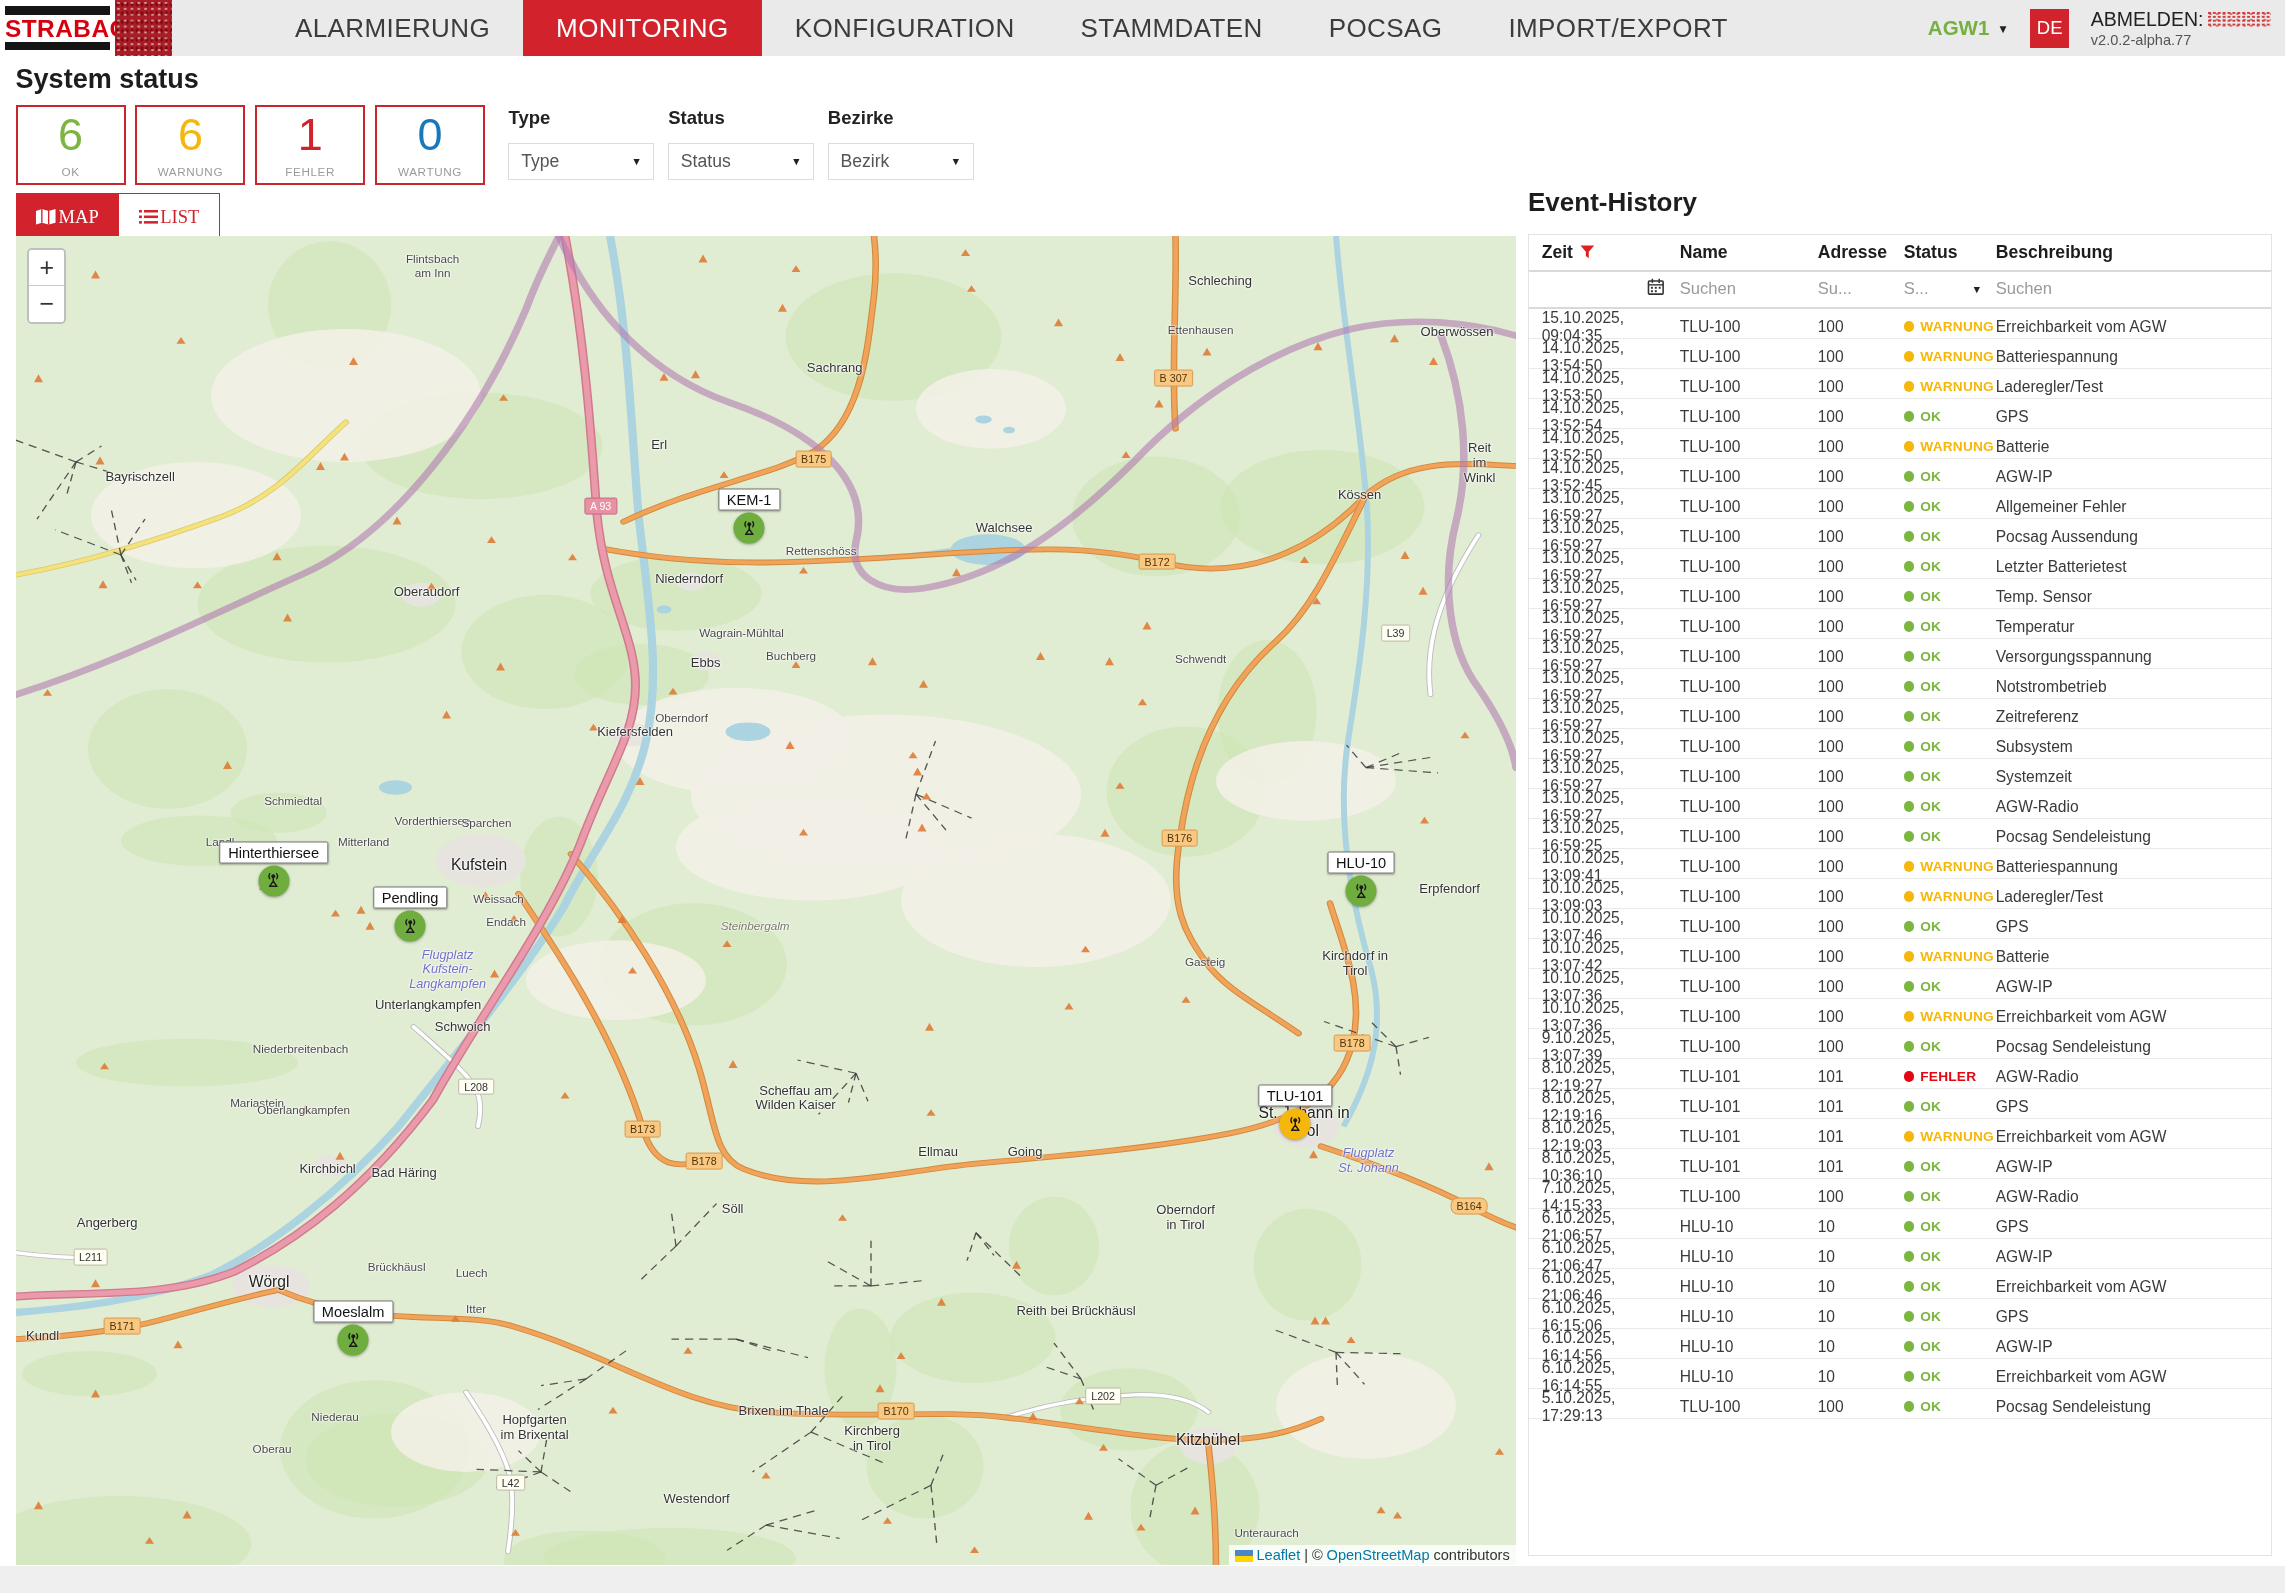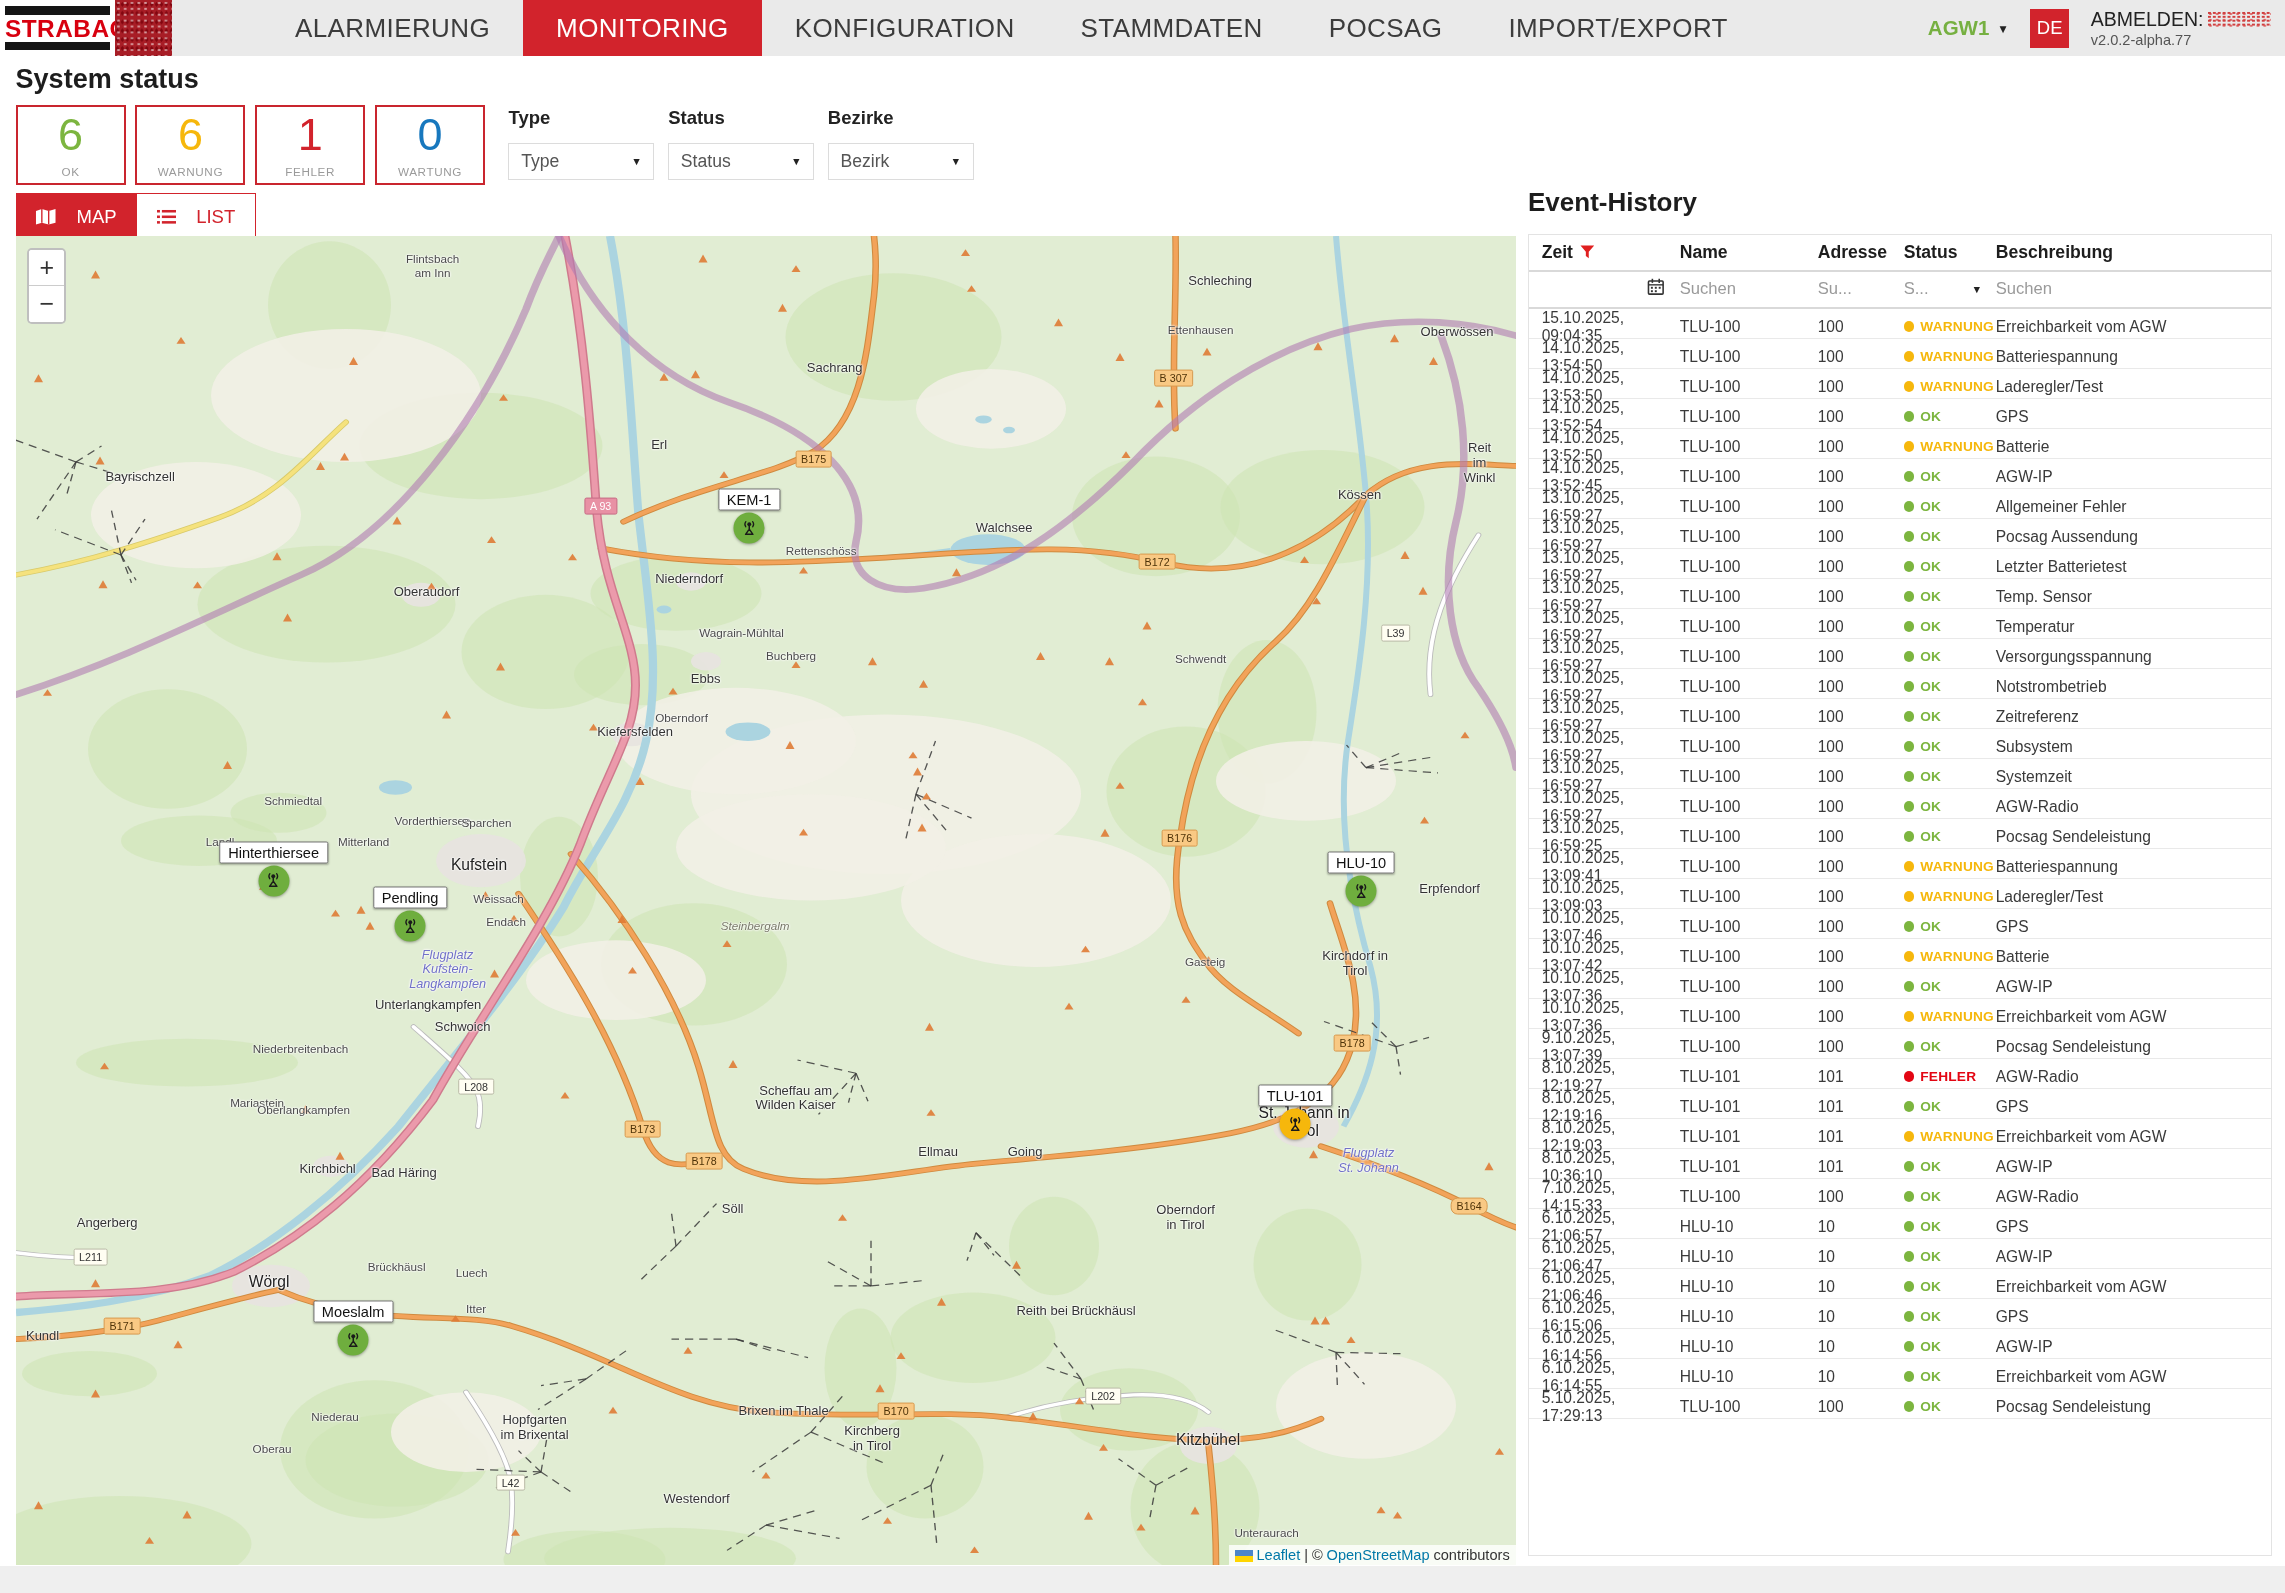--- a/index.html
+++ b/index.html
@@ -34,21 +34,21 @@
   .stat-box { width:110px; height:80px; border:2px solid #c9252e; background:#fff; position:relative; text-align:center; margin-right:9.8px; }
   .stat-value { font-size:45px; line-height:53px; margin-top:1px; font-weight:400; }
   .stat-label { font-size:11.7px; color:#9a9a9a; letter-spacing:0.6px; position:absolute; bottom:4.9px; width:100%; }
   .filter-group { margin-left:13.7px; width:146px; }
   .filter-label { font-size:18.5px; font-weight:bold; color:#222; margin:2px 0 13.7px; }
   .filter-select { height:37px; background:#fff; border:1px solid #dcdcdc; display:flex; align-items:center; justify-content:space-between; padding:0 11.7px; color:#555; font-size:17.6px; cursor:pointer; }
   .filter-select .chev { color:#222; font-size:10.7px; }
 
   
   #toggle { position:absolute; left:15.6px; top:193px; display:flex; }
-  .toggle-btn { display:inline-flex; align-items:center; gap:20px; font-size:18.5px; padding:0 19.5px; height:48px; cursor:pointer; }
+  .toggle-btn { display:inline-flex; align-items:center; gap:2px; font-size:18.5px; padding:0 19.5px; height:48px; cursor:pointer;font-family:Liberation Serif, serif; }
   .map-btn { background:#d2232c; color:#fff; }
   .list-btn { background:#fff; color:#d2232c; border:1px solid #d2232c; }
 
   
   #map { position:absolute; left:15.6px; top:236px; width:1500px; height:1329px; background:#e1edd3; overflow:hidden; }
   #map-svg { position:absolute; left:0; top:0; width:100%; height:100%; }
   .map-place { position:absolute; transform:translate(-50%,-50%); font-size:13px; color:#333;
     white-space:pre-line; text-align:center; line-height:1.15;
     text-shadow:0 0 2px #fff,0 0 2px #fff,0 0 2.9px #fff; pointer-events:none; }
   .map-place.big { font-size:15.6px; color:#222; }
@@ -479,21 +479,21 @@
       <div class="map-place" style="left: 54.6%; top: 9.9%;">Sachrang</div>
       <div class="map-place" style="left: 42.9%; top: 15.7%;">Erl</div>
       <div class="map-place" style="left: 8.3%; top: 18.1%;">Bayrischzell</div>
       <div class="map-place" style="left: 97.6%; top: 17.1%;">Reit im Winkl</div>
       <div class="map-place" style="left: 89.6%; top: 19.5%;">Kössen</div>
       <div class="map-place small" style="left: 53.7%; top: 23.7%;">Rettenschöss</div>
       <div class="map-place" style="left: 65.9%; top: 22%;">Walchsee</div>
       <div class="map-place" style="left: 44.9%; top: 25.8%;">Niederndorf</div>
       <div class="map-place" style="left: 27.4%; top: 26.8%;">Oberaudorf</div>
       <div class="map-place small" style="left: 48.4%; top: 29.9%;">Wagrain-Mühltal</div>
-      <div class="map-place" style="left: 46%; top: 32.1%; margin-top: 16px;">Ebbs</div>
+      <div class="map-place" style="left: 46%; top: 32.1%;">Ebbs</div>
       <div class="map-place small" style="left: 51.7%; top: 31.6%;">Buchberg</div>
       <div class="map-place small" style="left: 79%; top: 31.8%;">Schwendt</div>
       <div class="map-place small" style="left: 44.4%; top: 36.3%;">Oberndorf</div>
       <div class="map-place" style="left: 41.3%; top: 37.3%;">Kiefersfelden</div>
       <div class="map-place small" style="left: 18.5%; top: 42.5%;">Schmiedtal</div>
       <div class="map-place small" style="left: 27.8%; top: 44%;">Vorderthiersee</div>
       <div class="map-place small" style="left: 23.2%; top: 45.6%;">Mitterland</div>
       <div class="map-place small" style="left: 11.5%; top: 45.6%; margin-left: 32px;">Landl</div>
       <div class="map-place small" style="left: 31.4%; top: 44.2%;">Sparchen</div>
       <div class="map-place big" style="left: 30.9%; top: 47.3%;">Kufstein</div>

